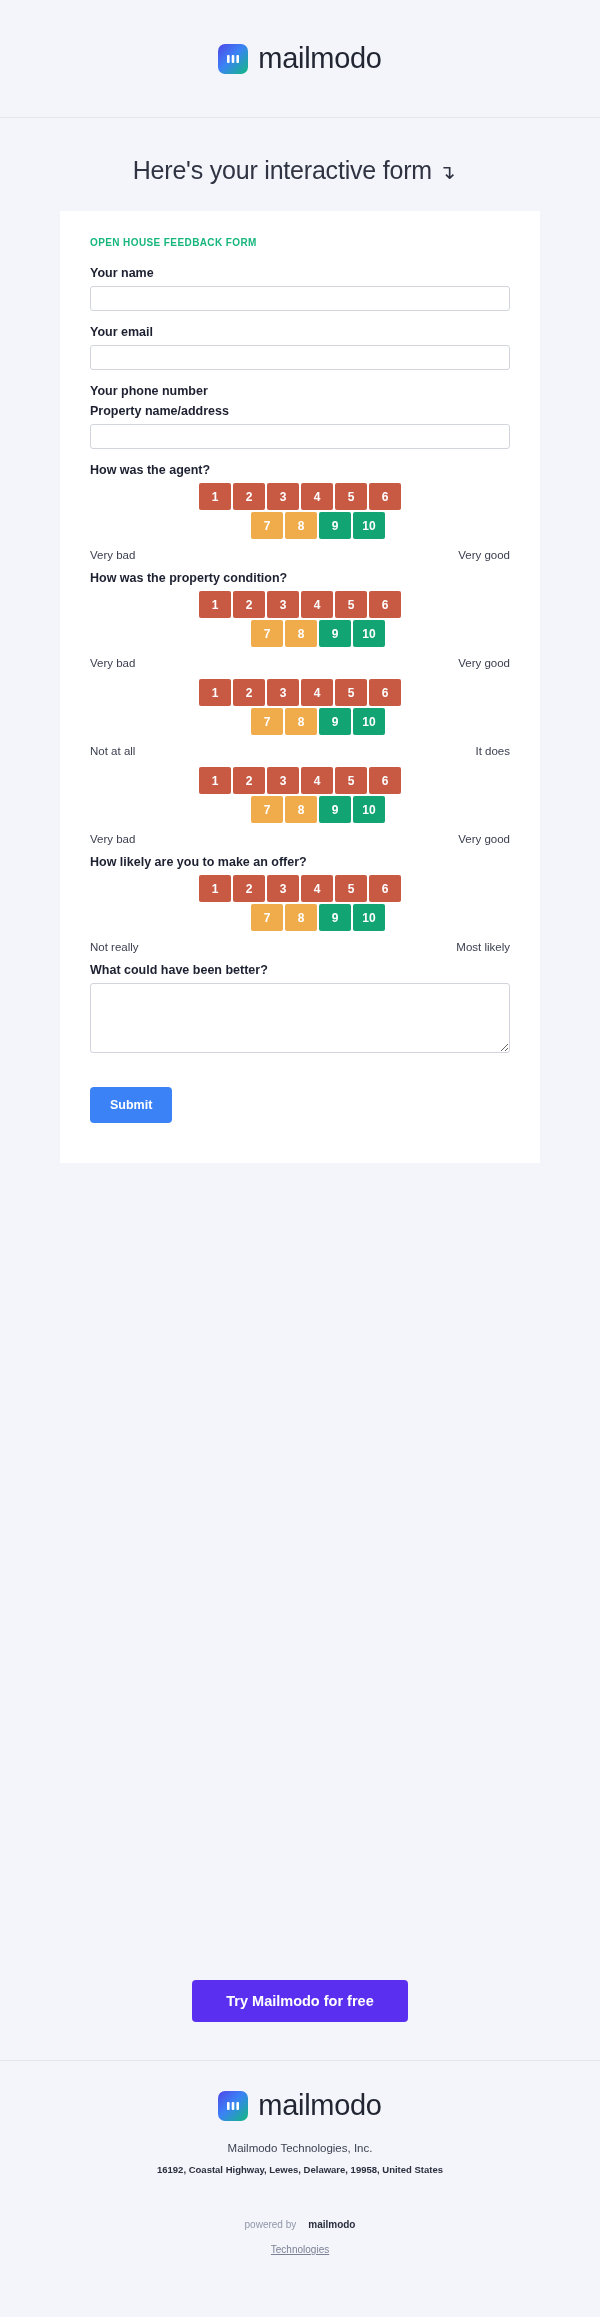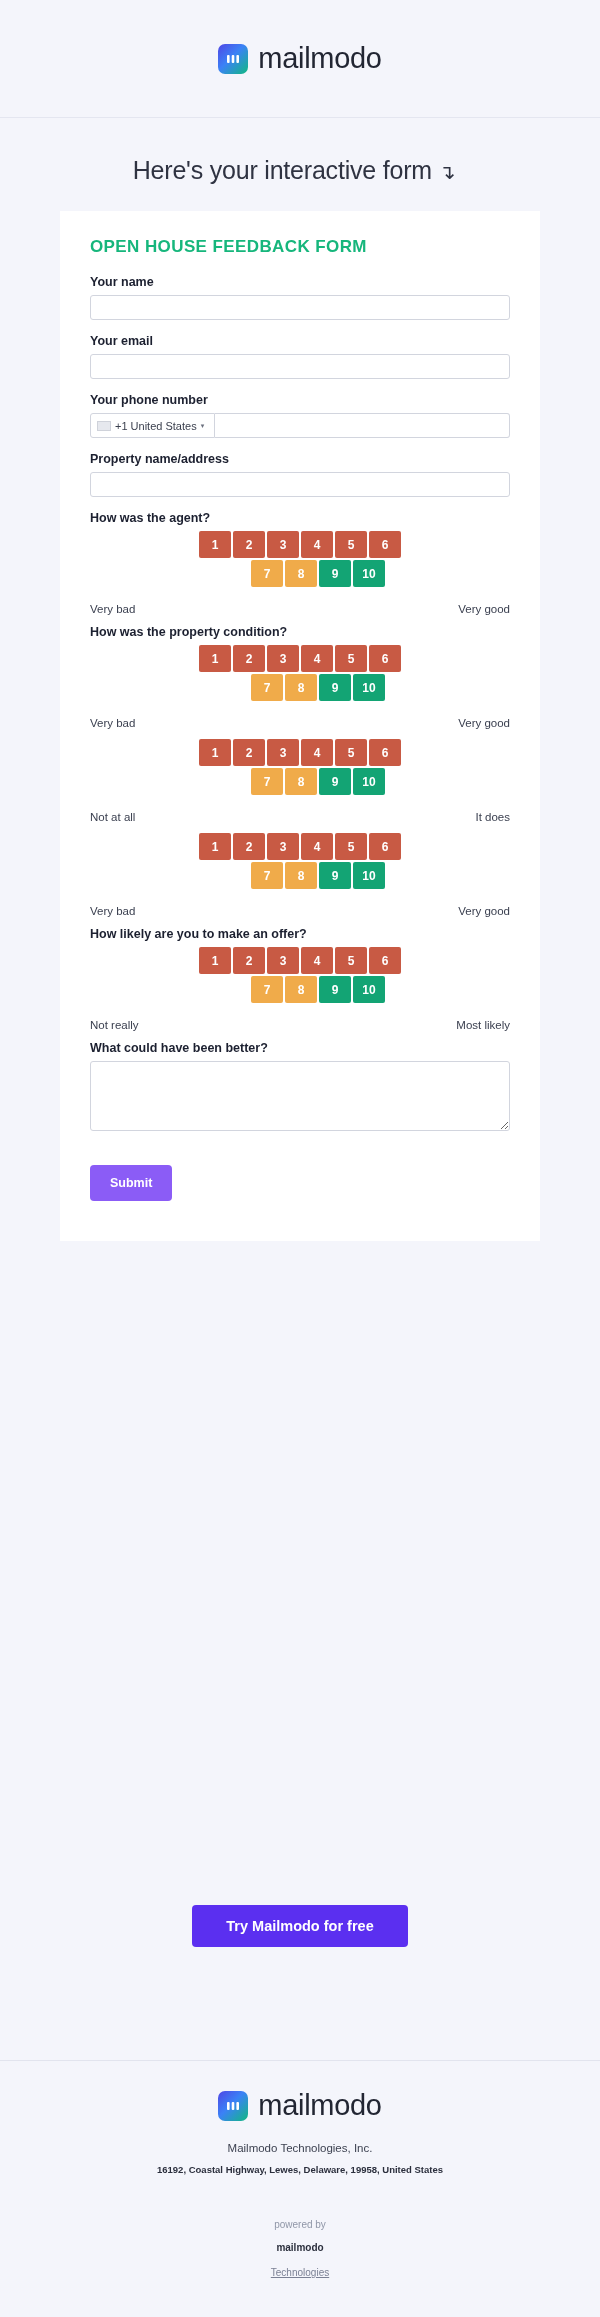--- a/index.html
+++ b/index.html
@@ -57,21 +57,21 @@
 
   
   .card {
     width: 480px;
     margin: 0 auto;
     background: #ffffff;
     padding: 26px 30px 40px 30px;
   }
   .form-heading {
     color: #16b67c;
-    font-size: 17px;
+    font-size: 10px;
     font-weight: bold;
     letter-spacing: 0.4px;
     margin: 0 0 18px 0;
   }
   .field-label {
     font-size: 12.5px;
     font-weight: bold;
     color: #1c2030;
     margin: 0 0 6px 0;
   }
@@ -145,41 +145,41 @@
     cursor: pointer;
   }
   .nps.red { background: #c85a44; }
   .nps.orange { background: #f0ab4a; }
   .nps.green { background: #13a474; }
   .rating-legend {
     display: flex;
     justify-content: space-between;
     font-size: 11.5px;
     color: #3b4050;
-    margin-top: 16px;
+    margin-top: 10px;
     margin-bottom: 10px;
   }
 
   .submit-btn {
     margin-top: 16px;
-    background: #8b5cf6;
+    background: #3b82f6;
     color: #fff;
     border: none;
     border-radius: 4px;
     font-size: 12.5px;
     font-weight: bold;
     padding: 11px 20px;
     cursor: pointer;
     font-family: "Liberation Sans", sans-serif;
   }
 
   
   .cta-wrap {
     position: absolute;
-    top: 1905px;
+    top: 1980px;
     left: 0; right: 0;
     text-align: center;
   }
   .cta-btn {
     display: inline-block;
     background: #5b2ff0;
     color: #fff;
     font-size: 14.5px;
     font-weight: bold;
     padding: 13px 34px;
@@ -211,21 +211,20 @@
     color: #2b2f3d;
   }
   .powered {
     margin-top: 44px;
     font-size: 10px;
     color: #9097a8;
     display: flex;
     align-items: center;
     justify-content: center;
     gap: 12px;
-    flex-direction: column;
   }
   .powered .pm { color: #2b2f3d; font-weight: bold; font-size: 10px; }
   .unsub {
     margin-top: 14px;
     font-size: 10px;
     color: #7b8195;
     text-decoration: underline;
     display: inline-block;
   }
 </style>
@@ -259,28 +258,20 @@
     
     <div class="field-label">Your name</div>
     <input class="text-input" type="text" placeholder="" style="">
 
     
     <div class="field-label">Your email</div>
     <input class="text-input" type="text" placeholder="" style="">
 
     
     <div class="field-label">Your phone number</div>
-    <div class="phone-row">
-      <div class="phone-country">
-        <span class="flag-box"></span>
-        <span>+1 United States</span>
-        <span class="phone-caret">▾</span>
-      </div>
-      <input class="phone-number" type="text" placeholder="" style="">
-    </div>
 
     
     <div class="field-label">Property name/address</div>
     <input class="text-input" type="text" placeholder="" style="">
 
     
     <div class="field-label">How was the agent?</div>
     <div class="rating-block">
       <div class="rating-rows">
         <div class="rating-row">

